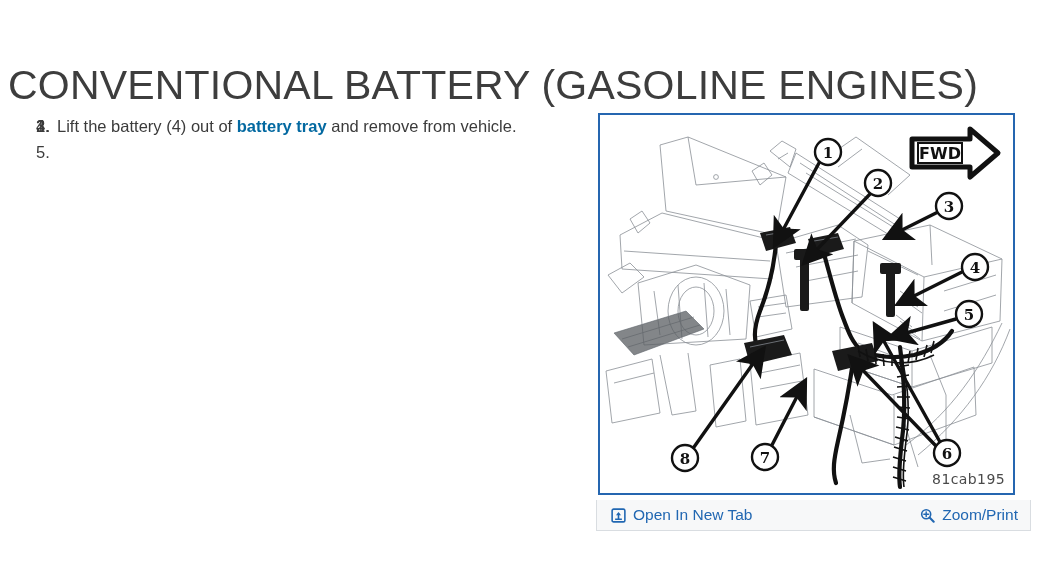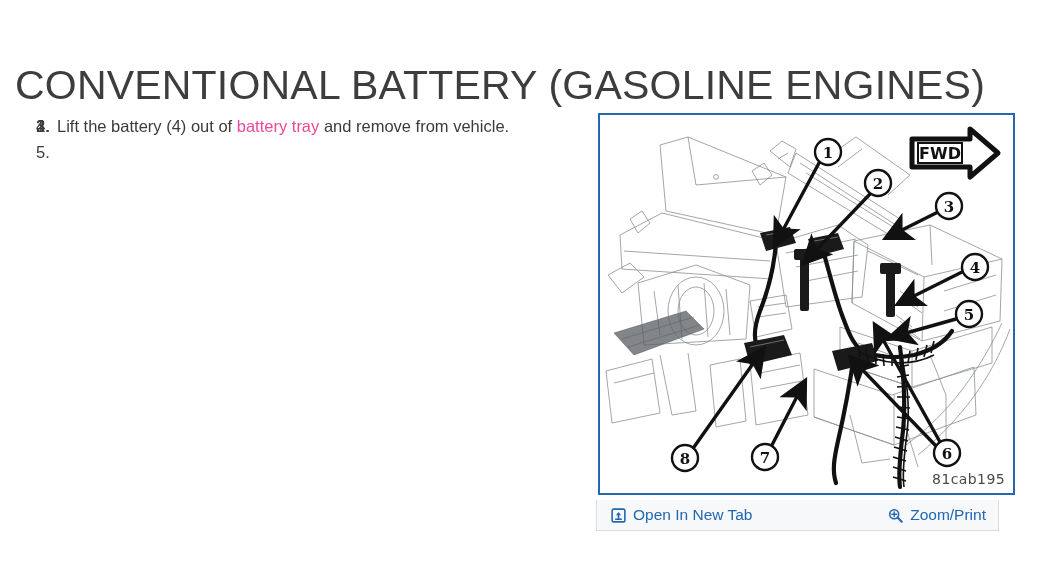--- a/index.html
+++ b/index.html
@@ -23,21 +23,20 @@
     position: absolute;
     left: 8px;
     top: 34px;
     font-size: 41px;
     line-height: 48px;
     font-weight: 300;
     letter-spacing: 0.2px;
     color: #3d3d3d;
     white-space: nowrap;
     font-stretch: condensed;
-    margin-left: 7px;
   }
 
   
   #instructions {
     position: absolute;
     left: 36px;
     top: 114px;
     width: 566px;
     margin: 0;
     padding: 0;
@@ -52,23 +51,24 @@
     margin: 0 0 0 0;
   }
   #instructions li .num {
     position: absolute;
     left: 0;
     top: 0;
     width: 18px;
     text-align: left;
   }
   .lnk {
-    color: #ec4899;
+    color: #0369a1;
     text-decoration: none;
     cursor: pointer;
+    font-weight: bold;
   }
 
   
   #figure-panel {
     position: absolute;
     left: 596px;
     top: 110px;
     width: 419px;
     height: 421px;
     background: #ffffff;
@@ -99,21 +99,21 @@
     color: #4a4a4a;
     letter-spacing: 0.4px;
     font-family: "DejaVu Sans", sans-serif;
   }
 
   
   #figure-toolbar {
     position: absolute;
     left: 0px;
     top: 390px;
-    width: 403px;
+    width: 435px;
     height: 31px;
     background: #f7f8f9;
     border: 1px solid #d9dde1;
     border-top: none;
     box-sizing: border-box;
     display: flex;
     align-items: center;
     justify-content: space-between;
     padding: 0 12px 0 14px;
   }

